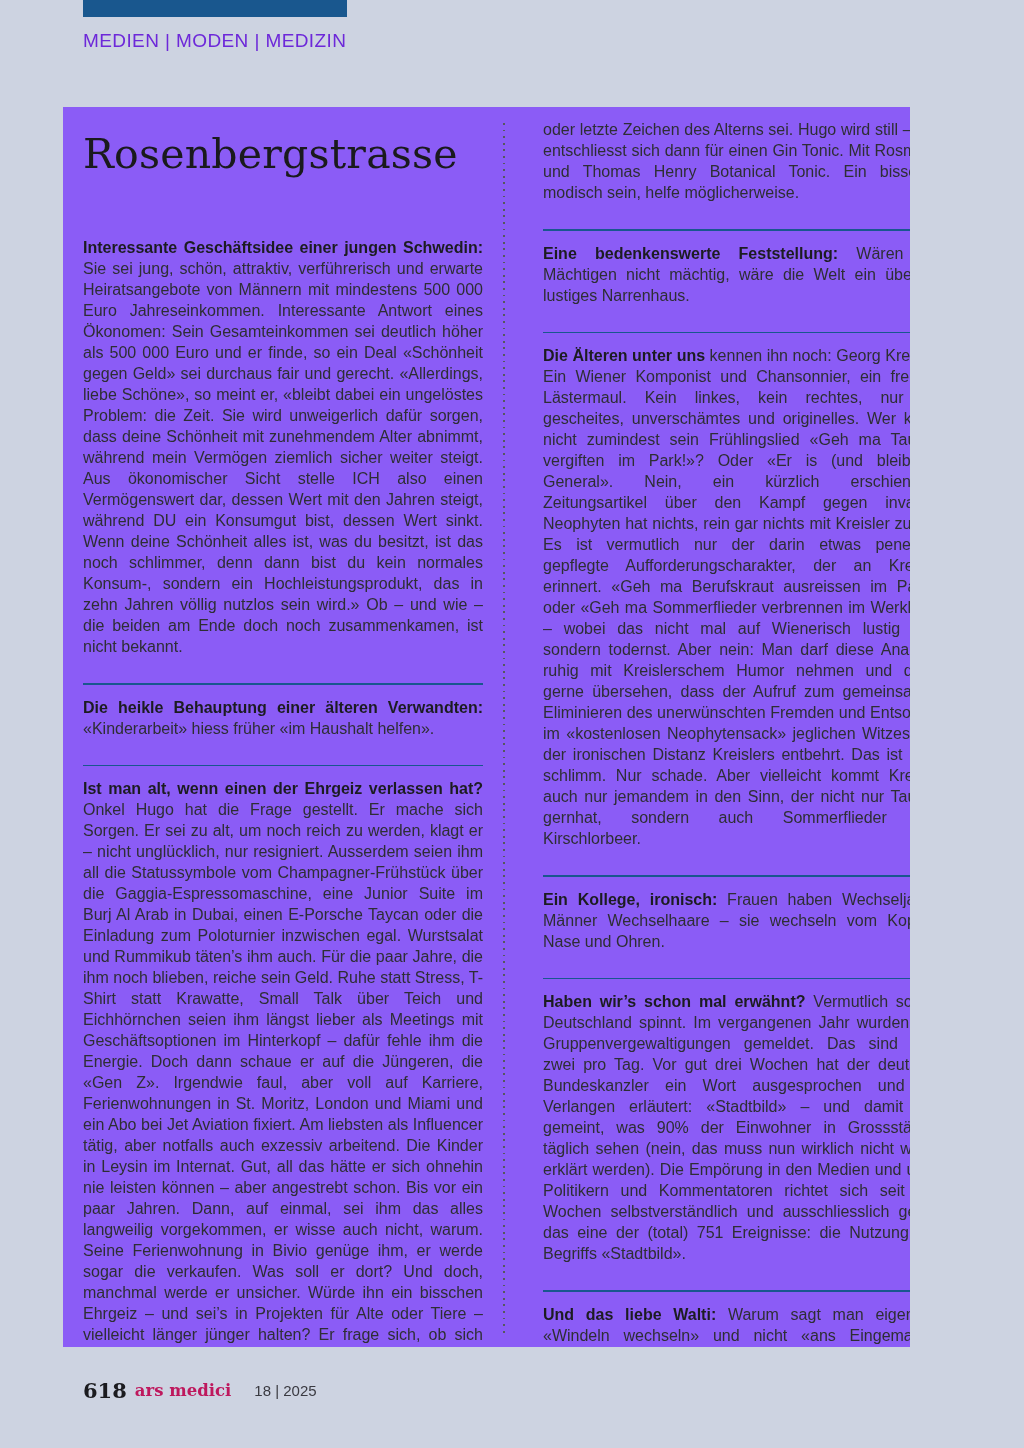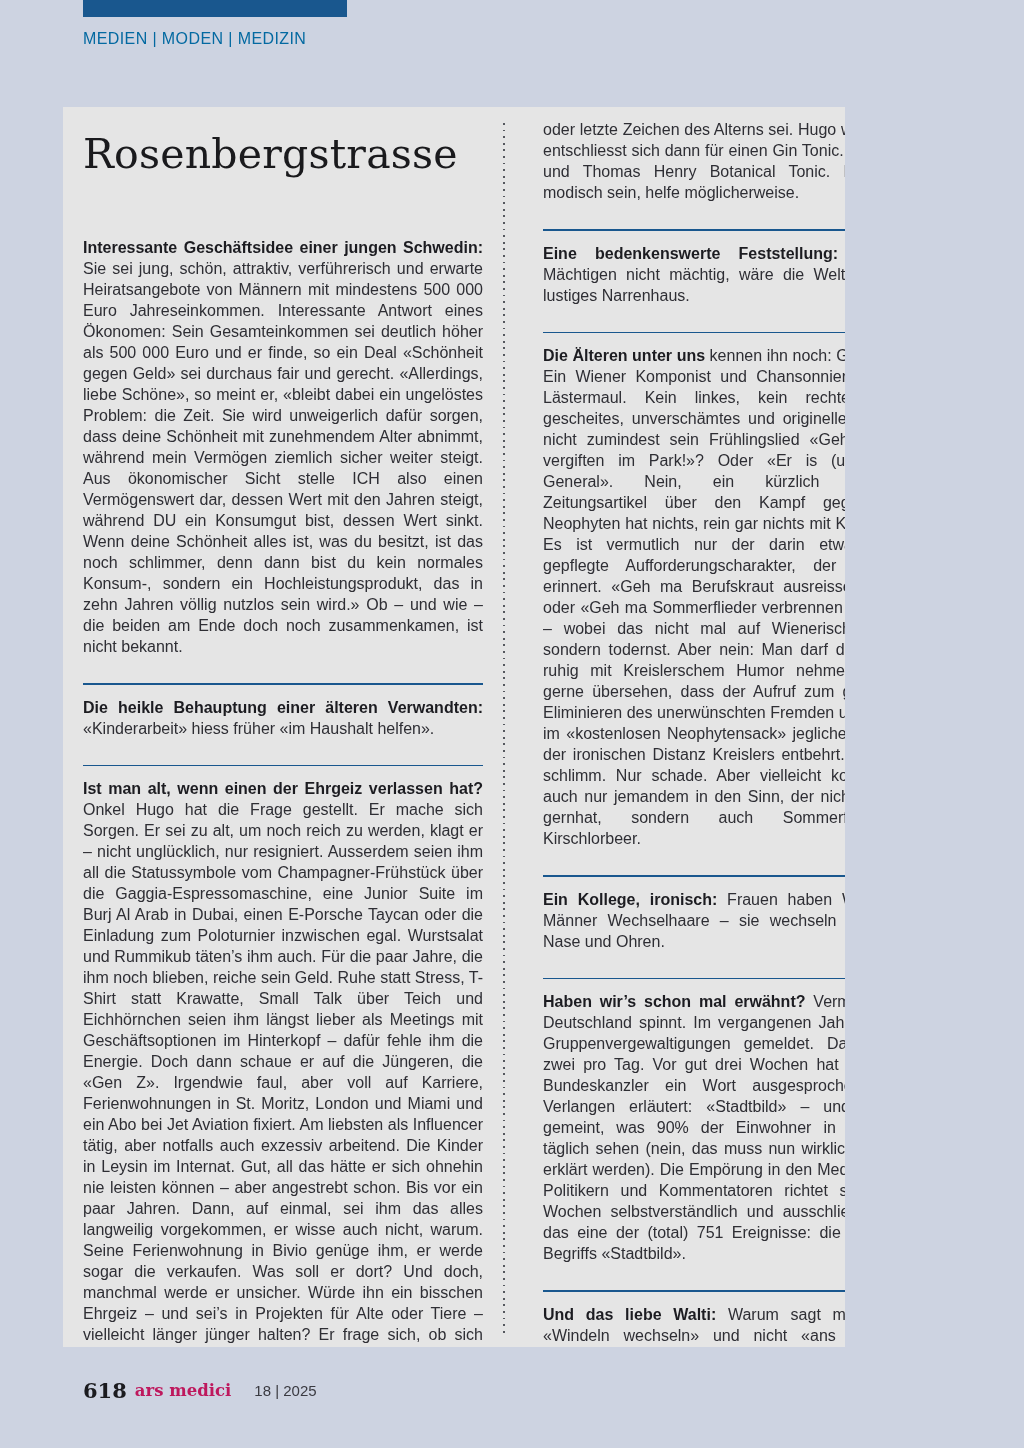--- a/index.html
+++ b/index.html
@@ -15,25 +15,25 @@
     font-family:"Liberation Sans",sans-serif;
     color:var(--ink);
     position:relative;
   }
   .topbar{
     position:absolute;left:83px;top:0;width:264px;height:17px;
     background:var(--accent);
   }
   .kicker{
     position:absolute;left:83px;top:30px;
-    font-size:16px;letter-spacing:.4px;color:#0369a1;
+    font-size:19px;letter-spacing:.4px;color:#6d28d9;
   }
   .sheet{
-    position:absolute;left:63px;top:107px;width:782px;height:1240px;
-    background:#e5e5e5;
+    position:absolute;left:63px;top:107px;width:847px;height:1240px;
+    background:#8b5cf6;
     padding:0 17px 0 20px;
     overflow:hidden;
   }
   .cols{display:flex;gap:60px;height:100%;}
   .col{width:400px;flex:0 0 400px;overflow:hidden;height:100%;}
   .divider{
     position:absolute;left:440px;top:16px;width:2px;height:1212px;
     background:repeating-linear-gradient(to bottom,#55585E 0 1.8px,transparent 1.8px 6.6px);
   }
   .title{

